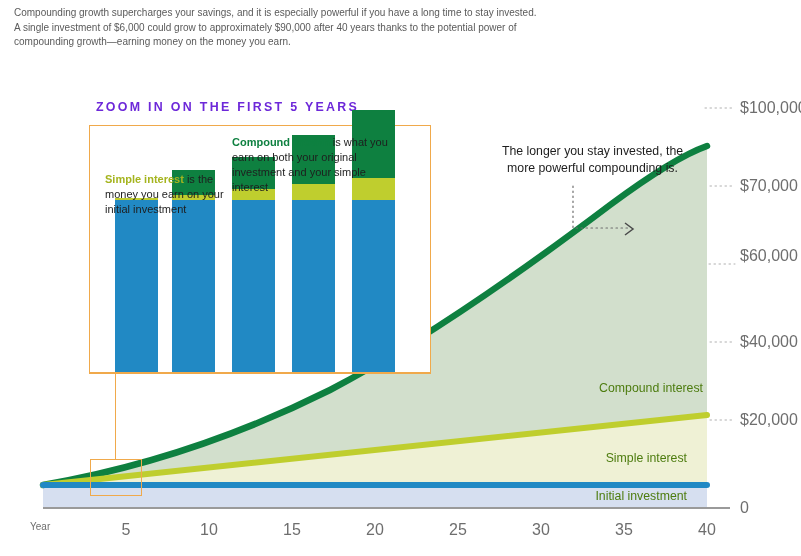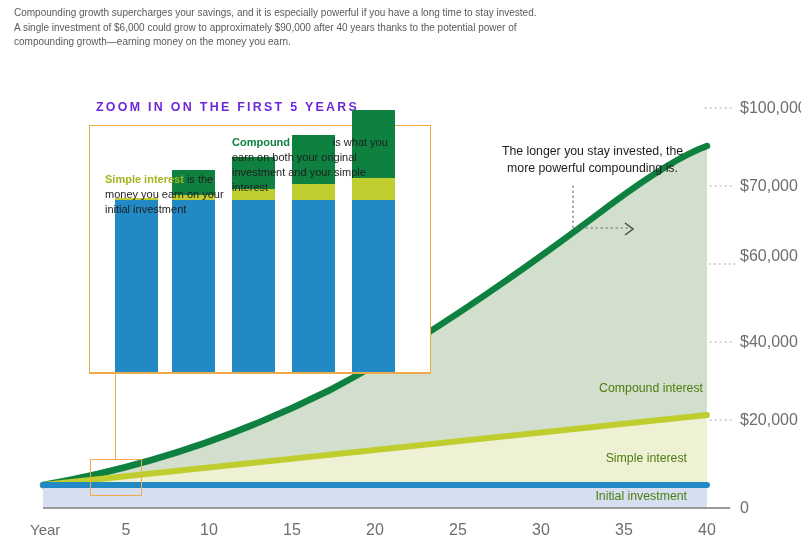--- a/index.html
+++ b/index.html
@@ -44,21 +44,21 @@
 
   
   .axis-text {
     position: absolute;
     font-size: 16px;
     color: #6e6e6e;
     white-space: nowrap;
   }
   .y-tick-label { left: 740px; transform: translateY(-50%); }
   .x-tick-label { transform: translateX(-50%); top: 521px; }
-  #x-axis-caption { left: 30px; top: 521px; font-size: 15px; }
+  #x-axis-caption { left: 30px; top: 521px; font-size: 10px; }
 
   
   .series-label {
     position: absolute;
     font-size: 12.3px;
     color: #4d7c0f;
     white-space: nowrap;
     transform: translate(-100%, -50%);
   }
 

